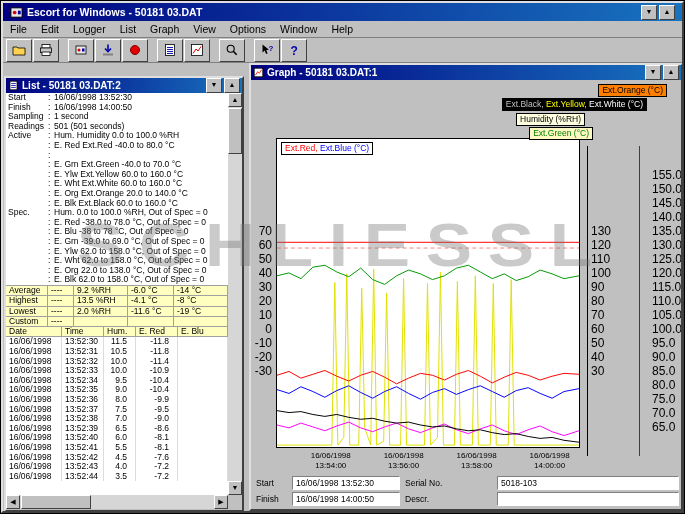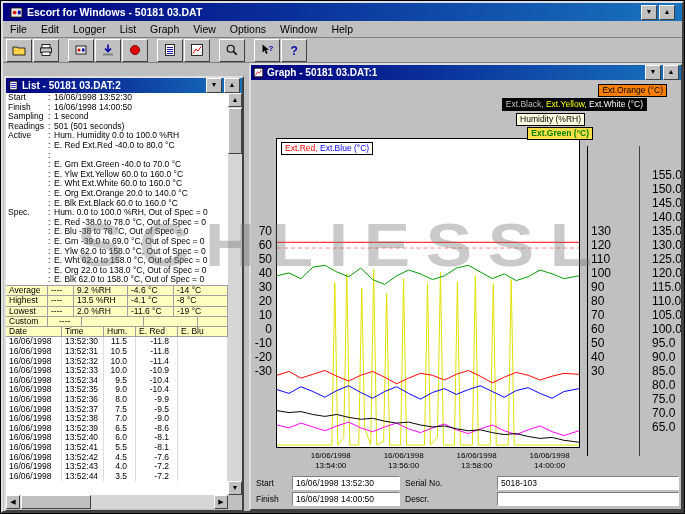--- a/index.html
+++ b/index.html
@@ -31,21 +31,21 @@
   
   #list-win{left:1px;top:13px;width:240px;height:436px;}
   .list-body{position:absolute;left:0;top:0;right:14px;bottom:14px;background:#fff;overflow:hidden;
     font-size:8.5px;color:#000;}
   .info-line{display:flex;height:9.6px;line-height:9.6px;white-space:nowrap;}
   .info-label{width:40px;padding-left:2px;flex:none;}
   .info-colon{width:6px;flex:none;}
   .info-value{flex:1;overflow:hidden;}
   .stats-row{display:grid;grid-template-columns:42px 26px 54px 46px 1fr;height:10.5px;line-height:9.5px;
     background:#ffffc0;border-top:1px solid #a0a0a0;box-sizing:border-box;}
-  .stats-row:last-child{border-bottom:1px solid #a0a0a0;gap:8px;}
+  .stats-row:last-child{border-bottom:1px solid #a0a0a0;}
   .sc{border-right:1px solid #a0a0a0;padding:0 3px;overflow:hidden;white-space:nowrap;}
   .tbl-header{display:grid;grid-template-columns:56px 42px 32px 42px 1fr;height:10.5px;line-height:9.5px;
     background:#ffffc0;border-bottom:1px solid #a0a0a0;box-sizing:border-box;}
   .hc{border-right:1px solid #a0a0a0;padding:0 3px;overflow:hidden;white-space:nowrap;}
   .tr{display:grid;grid-template-columns:56px 42px 32px 42px 1fr;height:9.6px;line-height:9.6px;}
   .td{border-right:1px solid #dcdcdc;padding:0 3px;overflow:hidden;white-space:nowrap;}
   .num{text-align:right;padding-right:8px;}
   
   .vsb{position:absolute;right:0;top:0;width:14px;bottom:14px;background:#d6d6d6;}
   .hsb{position:absolute;left:0;bottom:0;height:14px;right:14px;background:#d6d6d6;}
@@ -295,21 +295,21 @@
                 <span class="info-label"></span>
                 <span class="info-colon">:</span>
                 <span class="info-value">E. Blk 62.0 to 158.0 °C, Out of Spec = 0</span>
               </div>
             </div>
           <div>
               <div class="stats-row">
                 <span class="sc">Average</span>
                 <span class="sc">----</span>
                 <span class="sc">9.2 %RH</span>
-                <span class="sc">-4.6 °C</span>
+                <span class="sc">-6.0 °C</span>
                 <span class="sc">-14 °C</span>
               </div>
               <div class="stats-row">
                 <span class="sc">Highest</span>
                 <span class="sc">----</span>
                 <span class="sc">13.5 %RH</span>
                 <span class="sc">-4.1 °C</span>
                 <span class="sc">-8 °C</span>
               </div>
               <div class="stats-row">
@@ -466,21 +466,21 @@
         <span class="btn-group">
           <span class="tbtn">▼</span>
           <span class="tbtn">▲</span>
         </span>
       </div>
       <div class="wcontent">
 
         <div class="lg lg0" style="background: rgb(255, 128, 0);"><span style="color: rgb(0, 0, 0);">Ext.Orange (°C)</span></div>
         <div class="lg lg1" style="background: rgb(0, 0, 0);"><span style="color: rgb(192, 192, 192); text-align: right;">Ext.Black,</span><span style="color: rgb(255, 255, 0);"> Ext.Yellow,</span><span style="color: rgb(255, 255, 255);"> Ext.White (°C)</span></div>
         <div class="lg lg2" style="background: rgb(255, 255, 224);"><span style="color: rgb(0, 0, 0);">Humidity (%RH)</span></div>
-        <div class="lg lg3" style="background: #fde047; font-weight: bold;"><span style="color: rgb(0, 128, 0);">Ext.Green (°C)</span></div>
+        <div class="lg lg3" style="background: #fef9c3;"><span style="color: rgb(0, 128, 0);">Ext.Green (°C)</span></div>
         <div class="lg lg4" style="background: rgb(255, 255, 255);"><span style="color: rgb(255, 0, 0);">Ext.Red,</span><span style="color: rgb(0, 0, 255);"> Ext.Blue (°C)</span></div>
 
         <div class="axis-col" id="axis-left">
             <span class="tick">70</span>
             <span class="tick">60</span>
             <span class="tick">50</span>
             <span class="tick">40</span>
             <span class="tick">30</span>
             <span class="tick">20</span>
             <span class="tick">10</span>

